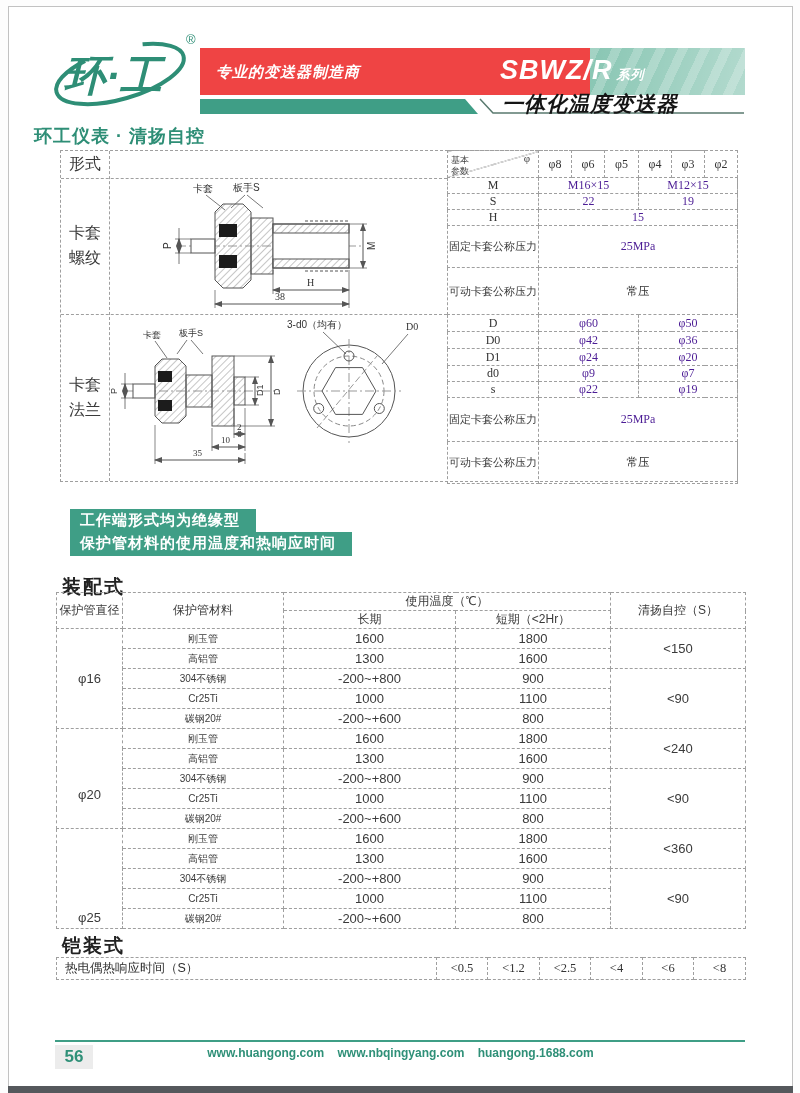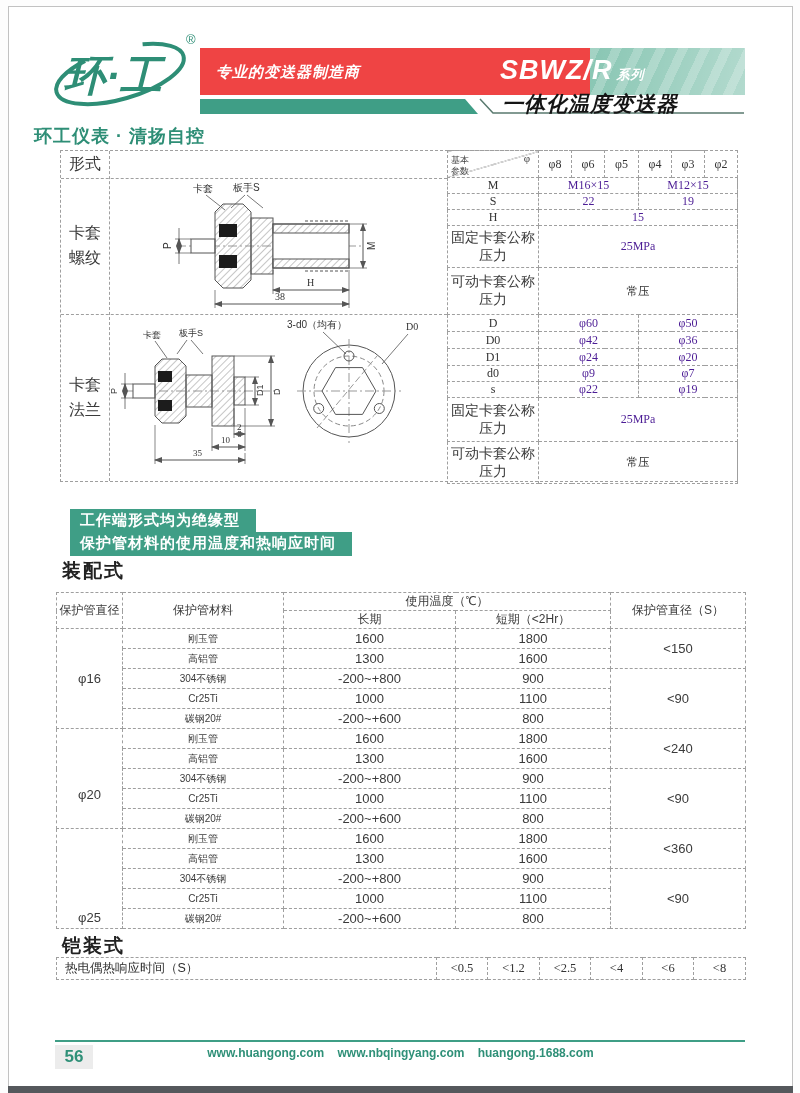--- a/index.html
+++ b/index.html
@@ -41,37 +41,37 @@
   .lbl-thread{top:27px;height:136px;}
   .lbl-flange{top:163px;height:167px;}
   .draw1{position:absolute;left:48px;top:27px;width:338px;height:136px;}
   .draw2{position:absolute;left:48px;top:163px;width:338px;height:167px;}
 
   table{border-collapse:collapse;}
   .param-table{position:absolute;left:386px;top:-1px;width:290px;height:332px;table-layout:fixed;}
   .param-table td,.param-table th{border:1px dashed #9f9f9f;text-align:center;padding:0;
         font-weight:normal;overflow:hidden;}
   .param-table .phead{font-family:"Liberation Serif",serif;font-size:12px;color:#333;}
-  .pl-cn{font-size:14px;color:#3a3a3a;}
+  .pl-cn{font-size:11px;color:#3a3a3a;}
   .pl-en{font-family:"Liberation Serif",serif;font-size:12px;color:#333;}
   .pv{font-family:"Liberation Serif",serif;font-size:12px;color:#4c1d95;}
   .pv-cn{font-size:11.5px;color:#333;}
   .corner{position:relative;background:
       linear-gradient(to bottom right, transparent 49.3%, #9f9f9f 49.3%, #9f9f9f 50.7%, transparent 50.7%);}
   .corner .ct{position:absolute;top:1px;right:8px;font-family:"Liberation Serif",serif;font-size:11px;}
   .corner .cb{position:absolute;bottom:1px;left:3px;font-size:9px;line-height:1.15;
               white-space:pre-line;text-align:left;}
 
   
   .gbar{position:absolute;left:70px;background:#3f9e86;color:#fff;font-size:15px;font-weight:bold;
         letter-spacing:1px;padding:2px 16px 3px 10px;}
   .gbar1{top:509px;}
   .gbar2{top:532px;}
   .sec-title{position:absolute;left:62px;font-size:19px;font-weight:bold;color:#222;letter-spacing:2px;}
-  .t-assembly{top:558px;}
+  .t-assembly{top:574px;}
   .t-armored{top:933px;}
 
   
   .asm{position:absolute;left:56px;top:592px;width:689px;table-layout:fixed;}
   .asm th,.asm td{border:1px dashed #9f9f9f;text-align:center;font-weight:normal;padding:0;}
   .asm th{font-size:12px;color:#3a3a3a;}
   .asm td{font-size:13px;color:#3a3a3a;}
   .asm .mat{font-size:10px;}
   .dia{font-size:12.5px;}
   .dia-mid{vertical-align:middle;}
@@ -344,21 +344,21 @@
       <col style="width:161px">
       <col style="width:172px">
     <col style="width:155px">
       <col style="width:135px">
   </colgroup>
   <tbody>
       <tr style="height:18px">
     <th rowspan="2">保护管直径</th>
     <th rowspan="2">保护管材料</th>
     <th colspan="2">使用温度（℃）</th>
-    <th rowspan="2">保护管直径（S）</th>
+    <th rowspan="2">清扬自控（S）</th>
   </tr>
   <tr style="height:18px">
     <th>长期</th>
     <th>短期（&lt;2Hr）</th>
   </tr>
 
   <tr style="height:20px">
     <td rowspan="5" class="dia dia-mid">φ16</td>
     <td class="mat">刚玉管</td>
     <td>1600</td>

